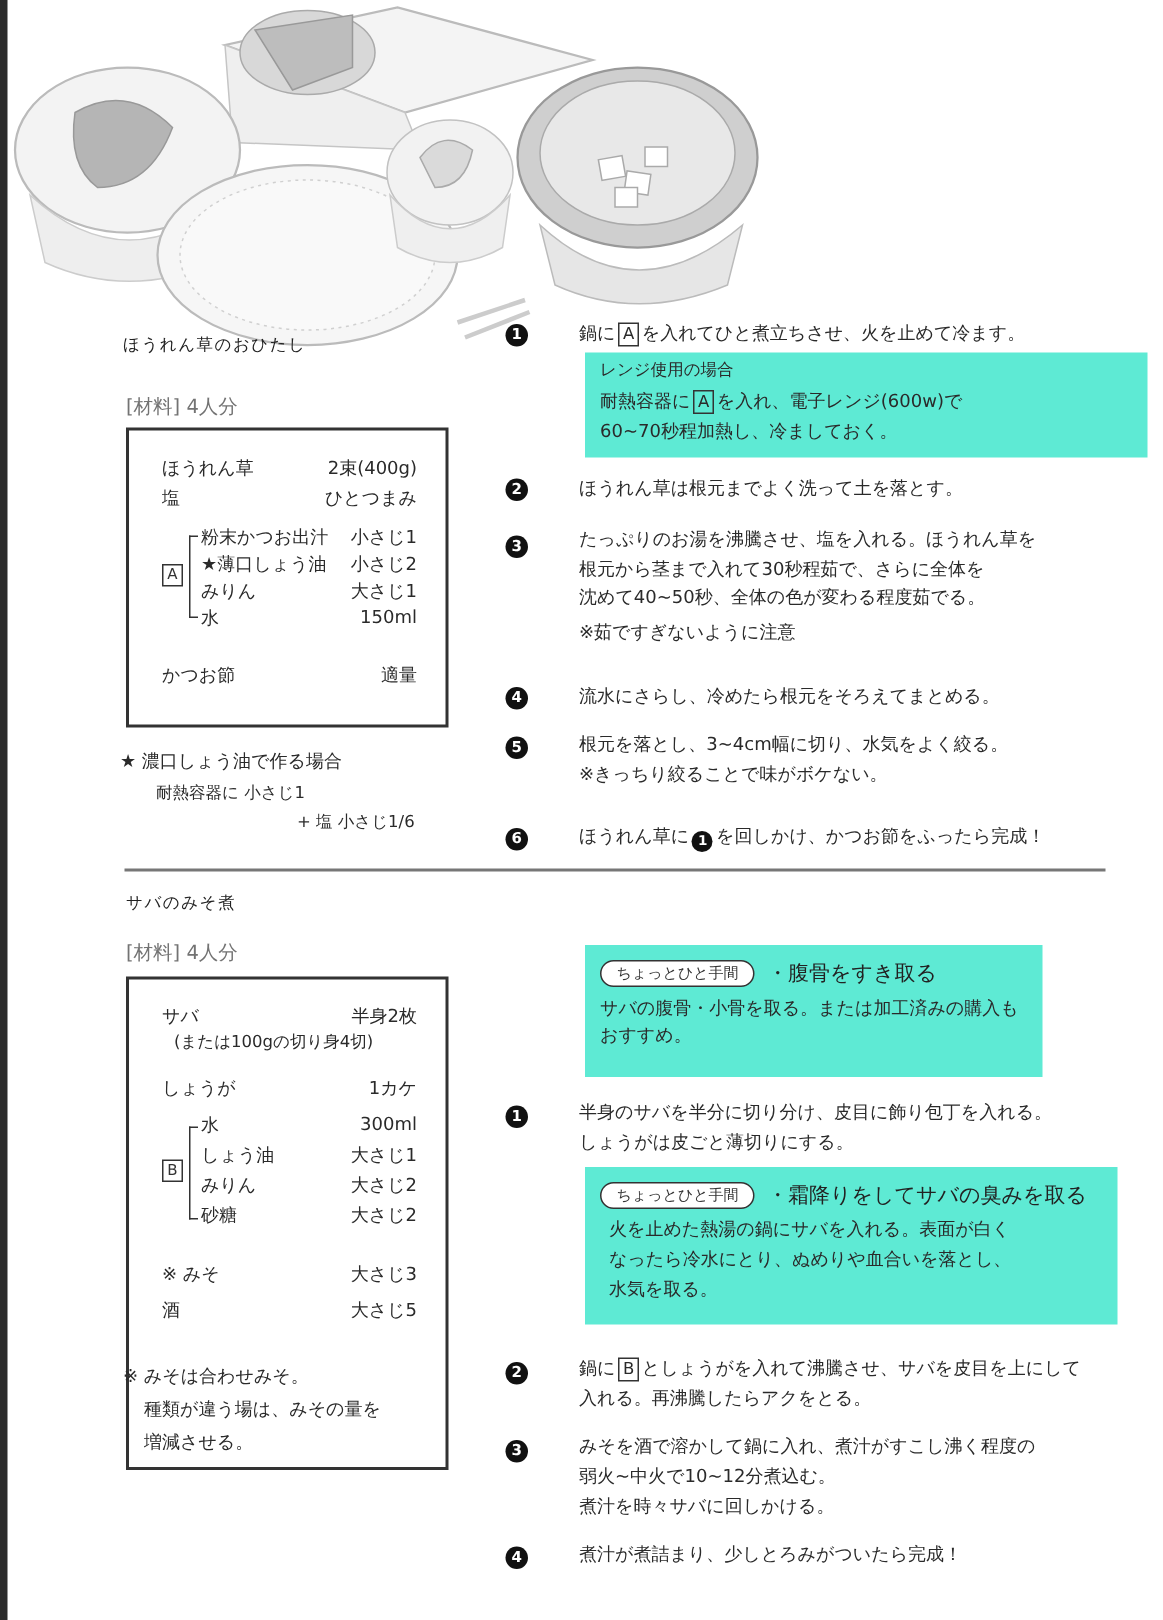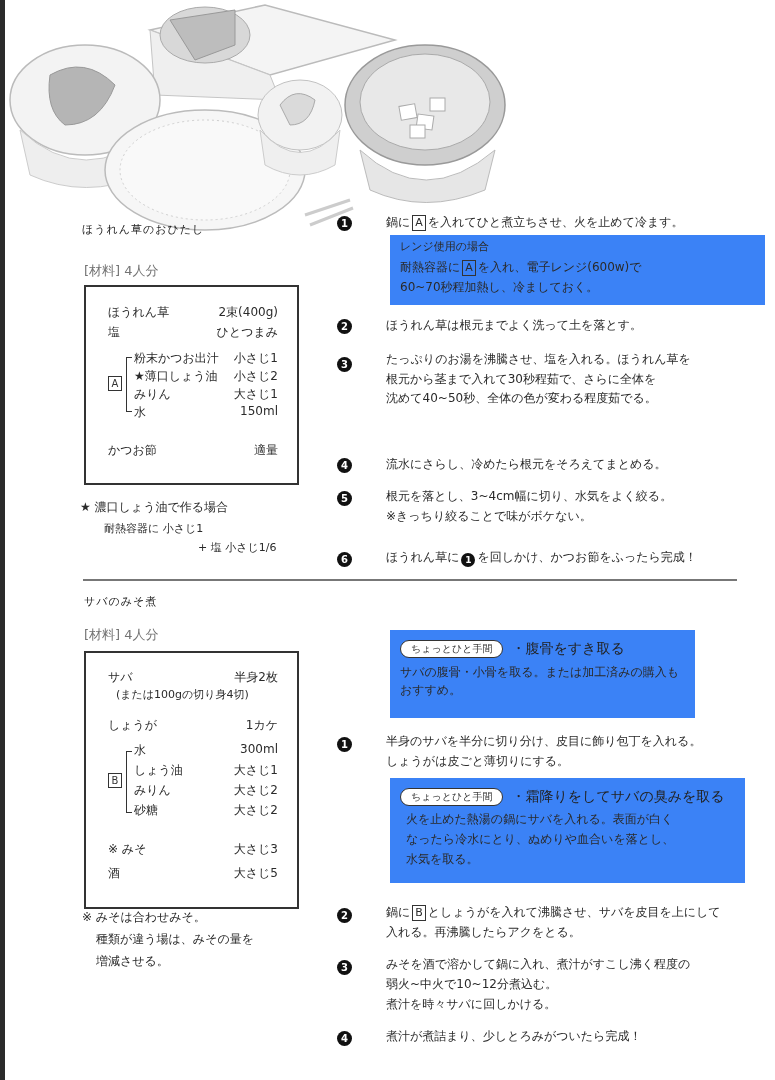--- a/index.html
+++ b/index.html
@@ -40,21 +40,21 @@
     position: absolute; width: 15px; height: 15px; border-radius: 50%; background: #111; color: #fff;
     font-size: 10px; font-weight: bold; display: flex; align-items: center; justify-content: center;
   }
   .step-text { position: absolute; font-size: 12px; line-height: 20px; color: #2a2a2a; }
   .step-text .line { display: block; white-space: nowrap; }
   .inline-num {
     display: inline-flex; width: 14px; height: 14px; border-radius: 50%; background: #111; color: #fff;
     font-size: 9px; font-weight: bold; align-items: center; justify-content: center; vertical-align: -2px; margin: 0 2px;
   }
 
-  .gray-box { position: absolute; background: #3b82f6; }
+  .gray-box { position: absolute; background: #5eead4; }
   .gray-box .line { display: block; white-space: nowrap; font-size: 12px; line-height: 20px; color: #2a2a2a; }
 
   .cloud-badge {
     display: inline-block; border: 1.6px solid #333; border-radius: 14px; padding: 1px 10px;
     font-size: 10px; background: #fff; color: #333; vertical-align: middle;
   }
   .tip-title { font-size: 14px; color: #222; margin-left: 8px; vertical-align: middle; }
 
   .separator { position: absolute; left: 83px; top: 579px; width: 654px; height: 1.5px; background: #777; }
   .note { position: absolute; font-size: 12px; line-height: 22px; color: #2a2a2a; }
@@ -154,20 +154,21 @@
 <div class="step-num" style="left:337px; top:319px;">2</div>
 <div class="step-text" style="left:386px; top:315px;">
   <span class="line">ほうれん草は根元までよく洗って土を落とす。</span>
 </div>
 
 <div class="step-num" style="left:337px; top:357px;">3</div>
 <div class="step-text" style="left:386px; top:350px; line-height:19.5px;">
   <span class="line">たっぷりのお湯を沸騰させ、塩を入れる。ほうれん草を</span>
   <span class="line">根元から茎まで入れて30秒程茹で、さらに全体を</span>
   <span class="line">沈めて40~50秒、全体の色が変わる程度茹でる。</span>
+  <span class="line" style="margin-top:3px;">※茹ですぎないように注意</span>
 </div>
 
 <div class="step-num" style="left:337px; top:458px;">4</div>
 <div class="step-text" style="left:386px; top:454px;">
   <span class="line">流水にさらし、冷めたら根元をそろえてまとめる。</span>
 </div>
 
 <div class="step-num" style="left:337px; top:491px;">5</div>
 <div class="step-text" style="left:386px; top:486px;">
   <span class="line">根元を落とし、3~4cm幅に切り、水気をよく絞る。</span>
@@ -177,21 +178,21 @@
 <div class="step-num" style="left:337px; top:552px;">6</div>
 <div class="step-text" style="left:386px; top:547px;">
   <span class="line"><span>ほうれん草に</span><span class="inline-num">1</span><span>を回しかけ、かつお節をふったら完成！</span></span>
 </div>
 
 <div class="separator"></div>
 
 <div class="abs title" style="left:84px; top:594px;">サバのみそ煮</div>
 <div class="abs subhead" style="left:84px; top:626px;">[材料] 4人分</div>
 
-<div class="ing-box" style="left:84px; top:651px; width:215px; height:258px;">
+<div class="ing-box" style="left:84px; top:651px; width:215px; height:329px;">
   <div class="ing-row" style="left:22px; top:16px; width:170px;">
     <span class="name">サバ</span>
     <span class="qty">半身2枚</span>
   </div>
   <div class="ing-row" style="left:30px; top:34px; width:165px; font-size:11px;">
     <span class="name">(または100gの切り身4切)</span>
   </div>
   <div class="ing-row" style="left:22px; top:64px; width:170px;">
     <span class="name">しょうが</span>
     <span class="qty">1カケ</span>

